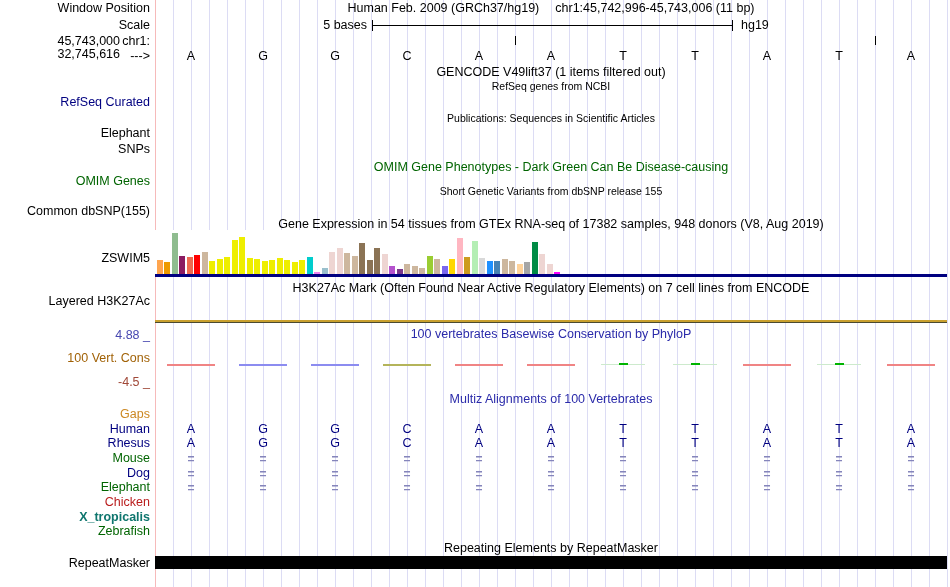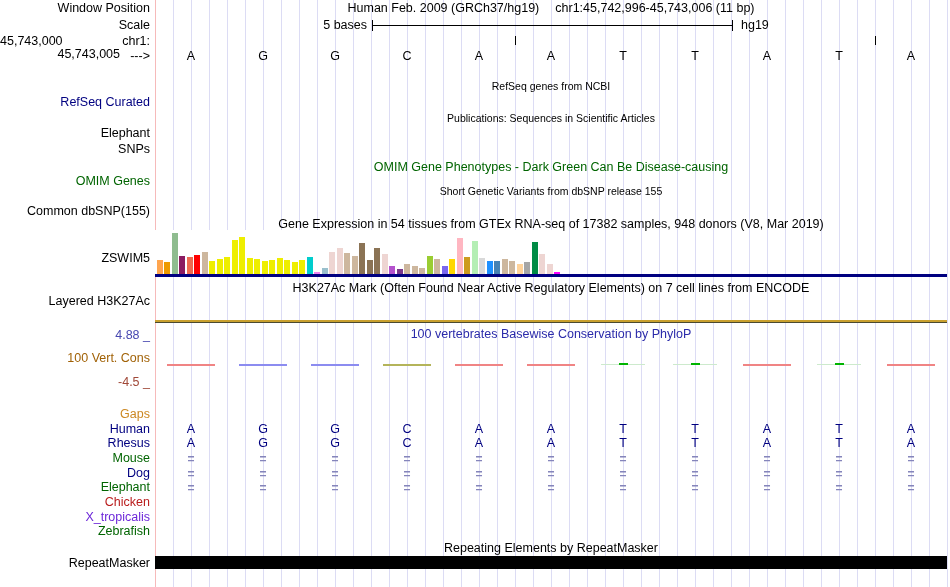--- a/index.html
+++ b/index.html
@@ -99,44 +99,45 @@
   </div>
   <div class="abs big" style="left:155px;top:19px;width:212px;text-align:right">5 bases</div>
   <div>
     <div class="abs" style="left:372px;top:25px;width:360px;height:1px;background:#000"></div>
     <div class="abs" style="left:372px;top:20px;width:1px;height:11px;background:#000"></div>
     <div class="abs" style="left:732px;top:20px;width:1px;height:11px;background:#000"></div>
   </div>
   <div class="abs big" style="left:741px;top:19px">hg19</div>
 
   <div id="coordinate-labels" class="abs" style="left:0;top:35px;width:950px;height:13px">
-      <div style="left: 393px; top: 0px; width: 120px; text-align: left; font-size: 12.5px; line-height: 13px;">45,743,000</div>
+      <div style="left: 393px; top: 0px; width: 120px; text-align: right; font-size: 12.5px; line-height: 13px;">45,743,000</div>
       <div class="tick" style="position: absolute; left: 515px; top: 1px;"></div>
-      <div style="left: 753px; top: 0px; width: 120px; text-align: right; font-size: 12.5px; line-height: 13px;">45,743,005</div>
+      <div style="left: 753px; top: 0px; width: 120px; text-align: right; font-size: 12.5px; line-height: 13px;">32,745,616</div>
       <div class="tick" style="position: absolute; left: 875px; top: 1px;"></div>
     </div>
   <div id="sequence-row" class="abs" style="left:0;top:50px;width:950px;height:13px">
       <div class="seqletter" style="position: absolute; left: 191px; top: 0px;">A</div>
       <div class="seqletter" style="position: absolute; left: 263px; top: 0px;">G</div>
       <div class="seqletter" style="position: absolute; left: 335px; top: 0px;">G</div>
       <div class="seqletter" style="position: absolute; left: 407px; top: 0px;">C</div>
       <div class="seqletter" style="position: absolute; left: 479px; top: 0px;">A</div>
       <div class="seqletter" style="position: absolute; left: 551px; top: 0px;">A</div>
       <div class="seqletter" style="position: absolute; left: 623px; top: 0px;">T</div>
       <div class="seqletter" style="position: absolute; left: 695px; top: 0px;">T</div>
       <div class="seqletter" style="position: absolute; left: 767px; top: 0px;">A</div>
       <div class="seqletter" style="position: absolute; left: 839px; top: 0px;">T</div>
       <div class="seqletter" style="position: absolute; left: 911px; top: 0px;">A</div>
     </div>
 
+  <div class="ctitle big" style="top:66px">GENCODE V49lift37 (1 items filtered out)</div>
   <div class="ctitle small" style="top:81px">RefSeq genes from NCBI</div>
   <div class="ctitle big green" style="top:161px">OMIM Gene Phenotypes - Dark Green Can Be Disease-causing</div>
   <div class="ctitle small" style="top:113px">Publications: Sequences in Scientific Articles</div>
   <div class="ctitle small" style="top:186px">Short Genetic Variants from dbSNP release 155</div>
-  <div class="ctitle big" style="top:218px">Gene Expression in 54 tissues from GTEx RNA-seq of 17382 samples, 948 donors (V8, Mar 2019)</div>
+  <div class="ctitle big" style="top:218px">Gene Expression in 54 tissues from GTEx RNA-seq of 17382 samples, 948 donors (V8, Aug 2019)</div>
 
   <div class="abs" style="left:155px;top:230px;width:405px;height:44px;background:#fff"></div>
   <div id="gtex-bars">
       <div class="bar" style="position: absolute; left: 156.5px; top: 260px; height: 14px; background: rgb(255, 165, 79);"></div>
       <div class="bar" style="position: absolute; left: 164px; top: 262px; height: 12px; background: rgb(238, 154, 0);"></div>
       <div class="bar" style="position: absolute; left: 171.5px; top: 233px; height: 41px; background: rgb(143, 188, 143);"></div>
       <div class="bar" style="position: absolute; left: 179px; top: 256px; height: 18px; background: rgb(139, 28, 98);"></div>
       <div class="bar" style="position: absolute; left: 186.5px; top: 257px; height: 17px; background: rgb(238, 106, 80);"></div>
       <div class="bar" style="position: absolute; left: 194px; top: 255px; height: 19px; background: rgb(255, 0, 0);"></div>
       <div class="bar" style="position: absolute; left: 201.5px; top: 252px; height: 22px; background: rgb(205, 183, 158);"></div>
@@ -205,20 +206,21 @@
       <div class="dash" style="position: absolute; left: 601px; top: 364px; width: 44px; height: 1px; background: rgb(205, 234, 205);"></div>
       <div class="dash" style="position: absolute; left: 619px; top: 363px; width: 9px; height: 2px; background: rgb(0, 180, 0);"></div>
       <div class="dash" style="position: absolute; left: 673px; top: 364px; width: 44px; height: 1px; background: rgb(205, 234, 205);"></div>
       <div class="dash" style="position: absolute; left: 691px; top: 363px; width: 9px; height: 2px; background: rgb(0, 180, 0);"></div>
       <div class="dash" style="position: absolute; left: 743px; top: 364px; width: 48px; height: 2px; background: rgb(240, 132, 132);"></div>
       <div class="dash" style="position: absolute; left: 817px; top: 364px; width: 44px; height: 1px; background: rgb(205, 234, 205);"></div>
       <div class="dash" style="position: absolute; left: 835px; top: 363px; width: 9px; height: 2px; background: rgb(0, 180, 0);"></div>
       <div class="dash" style="position: absolute; left: 887px; top: 364px; width: 48px; height: 2px; background: rgb(240, 132, 132);"></div>
     </div>
 
+  <div class="ctitle big bluetitle" style="top:393px">Multiz Alignments of 100 Vertebrates</div>
   <div id="multiz-track">
       <div class="leftlab" style="position: absolute; top: 408px; color: rgb(204, 136, 34);">Gaps</div>
       <div class="leftlab" style="position: absolute; top: 423px; color: rgb(0, 0, 128);">Human</div>
       <div class="mzletter" style="position: absolute; left: 191px; top: 423px;">A</div>
       <div class="mzletter" style="position: absolute; left: 263px; top: 423px;">G</div>
       <div class="mzletter" style="position: absolute; left: 335px; top: 423px;">G</div>
       <div class="mzletter" style="position: absolute; left: 407px; top: 423px;">C</div>
       <div class="mzletter" style="position: absolute; left: 479px; top: 423px;">A</div>
       <div class="mzletter" style="position: absolute; left: 551px; top: 423px;">A</div>
       <div class="mzletter" style="position: absolute; left: 623px; top: 423px;">T</div>
@@ -268,20 +270,20 @@
       <div class="mzeq" style="position: absolute; left: 335px; top: 482px;">=</div>
       <div class="mzeq" style="position: absolute; left: 407px; top: 482px;">=</div>
       <div class="mzeq" style="position: absolute; left: 479px; top: 482px;">=</div>
       <div class="mzeq" style="position: absolute; left: 551px; top: 482px;">=</div>
       <div class="mzeq" style="position: absolute; left: 623px; top: 482px;">=</div>
       <div class="mzeq" style="position: absolute; left: 695px; top: 482px;">=</div>
       <div class="mzeq" style="position: absolute; left: 767px; top: 482px;">=</div>
       <div class="mzeq" style="position: absolute; left: 839px; top: 482px;">=</div>
       <div class="mzeq" style="position: absolute; left: 911px; top: 482px;">=</div>
       <div class="leftlab" style="position: absolute; top: 496px; color: #b91c1c;">Chicken</div>
-      <div class="leftlab" style="position: absolute; top: 511px; color: #6d28d9;">X_tropicalis</div>
+      <div class="leftlab" style="position: absolute; top: 511px; color: #0f766e; font-weight: bold;">X_tropicalis</div>
       <div class="leftlab" style="position: absolute; top: 525px; color: rgb(0, 100, 0);">Zebrafish</div>
     </div>
 
   <div class="ctitle big" style="top:542px">Repeating Elements by RepeatMasker</div>
   <div class="abs" style="left:155px;top:556px;width:792px;height:13px;background:#000"></div>
 
 </div>
 
 </body></html>

